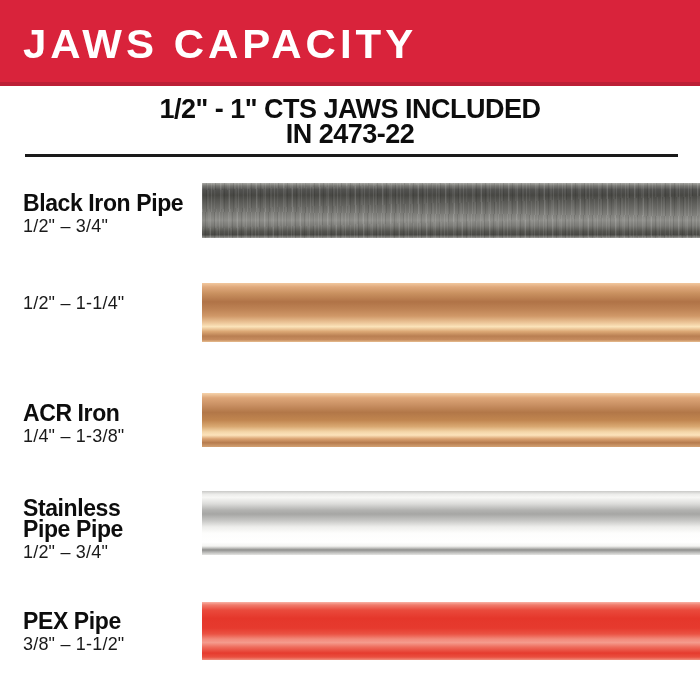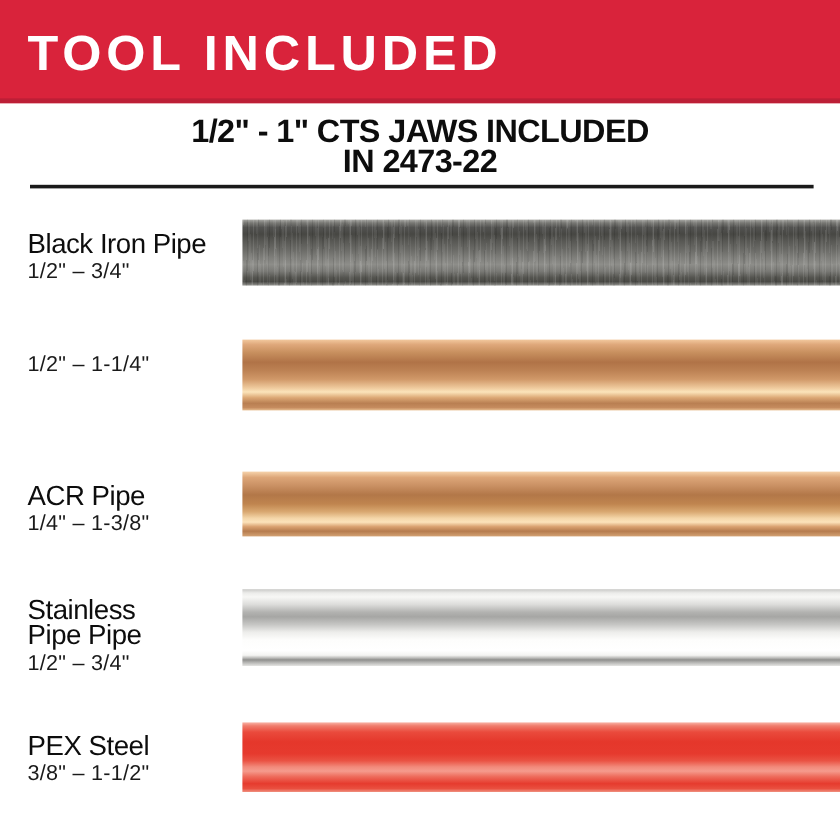--- a/index.html
+++ b/index.html
@@ -21,21 +21,21 @@
   .subtitle{
     position:absolute;left:0;top:97px;width:700px;text-align:center;
     font-weight:bold;font-size:27px;line-height:25px;letter-spacing:-0.5px;color:#0d0d0d;
   }
   .rule{
     position:absolute;left:25px;top:154px;width:653px;height:3px;background:#1a1a1a;
   }
   
   .row-label{position:absolute;left:23px;width:180px;}
   .row-name{
-    font-size:23px;font-weight:normal;line-height:21px;letter-spacing:-0.4px;
+    font-size:23px;font-weight:bold;line-height:21px;letter-spacing:-0.4px;
     color:#0d0d0d;white-space:pre-line;
   }
   .row-size{
     font-size:18px;font-weight:normal;line-height:20px;letter-spacing:0.2px;
     color:#1a1a1a;margin-top:2px;white-space:nowrap;
   }
   .r1{top:193px;} .r2{top:291px;} .r3{top:403px;} .r4{top:498px;} .r5{top:611px;}
   
   .pipe{position:absolute;left:202px;width:498px;}
   .pipe-black-iron{
@@ -79,21 +79,21 @@
       #ea5243 55%, #f28a7b 64%, #f59b8d 70%, #ee6b5b 78%, #e63b2e 88%,
       #e94f3f 95%, #f0907f 100%);
   }
 </style>
 </head>
 <body>
 
 <div class="canvas">
 
   <div class="header">
-    <div class="header-title">TOOL INCLUDED</div>
+    <div class="header-title">JAWS CAPACITY</div>
   </div>
 
   <div class="subtitle">
     <div>1/2" - 1" CTS JAWS INCLUDED</div>
     <div>IN 2473-22</div>
   </div>
 
   <div class="rule"></div>
 
   <div class="row-label r1">
@@ -101,31 +101,31 @@
     <div class="row-size">1/2" – 3/4"</div>
   </div>
   <div class="pipe pipe-black-iron"></div>
 
   <div class="row-label r2">
     <div class="row-size">1/2" – 1-1/4"</div>
   </div>
   <div class="pipe pipe-copper"></div>
 
   <div class="row-label r3">
-    <div class="row-name">ACR Pipe</div>
+    <div class="row-name">ACR Iron</div>
     <div class="row-size">1/4" – 1-3/8"</div>
   </div>
   <div class="pipe pipe-acr"></div>
 
   <div class="row-label r4">
     <div class="row-name">Stainless
 Pipe Pipe</div>
     <div class="row-size">1/2" – 3/4"</div>
   </div>
   <div class="pipe pipe-stainless"></div>
 
   <div class="row-label r5">
-    <div class="row-name">PEX Steel</div>
+    <div class="row-name">PEX Pipe</div>
     <div class="row-size">3/8" – 1-1/2"</div>
   </div>
   <div class="pipe pipe-pex"></div>
 
 </div>
 
 </body></html>

